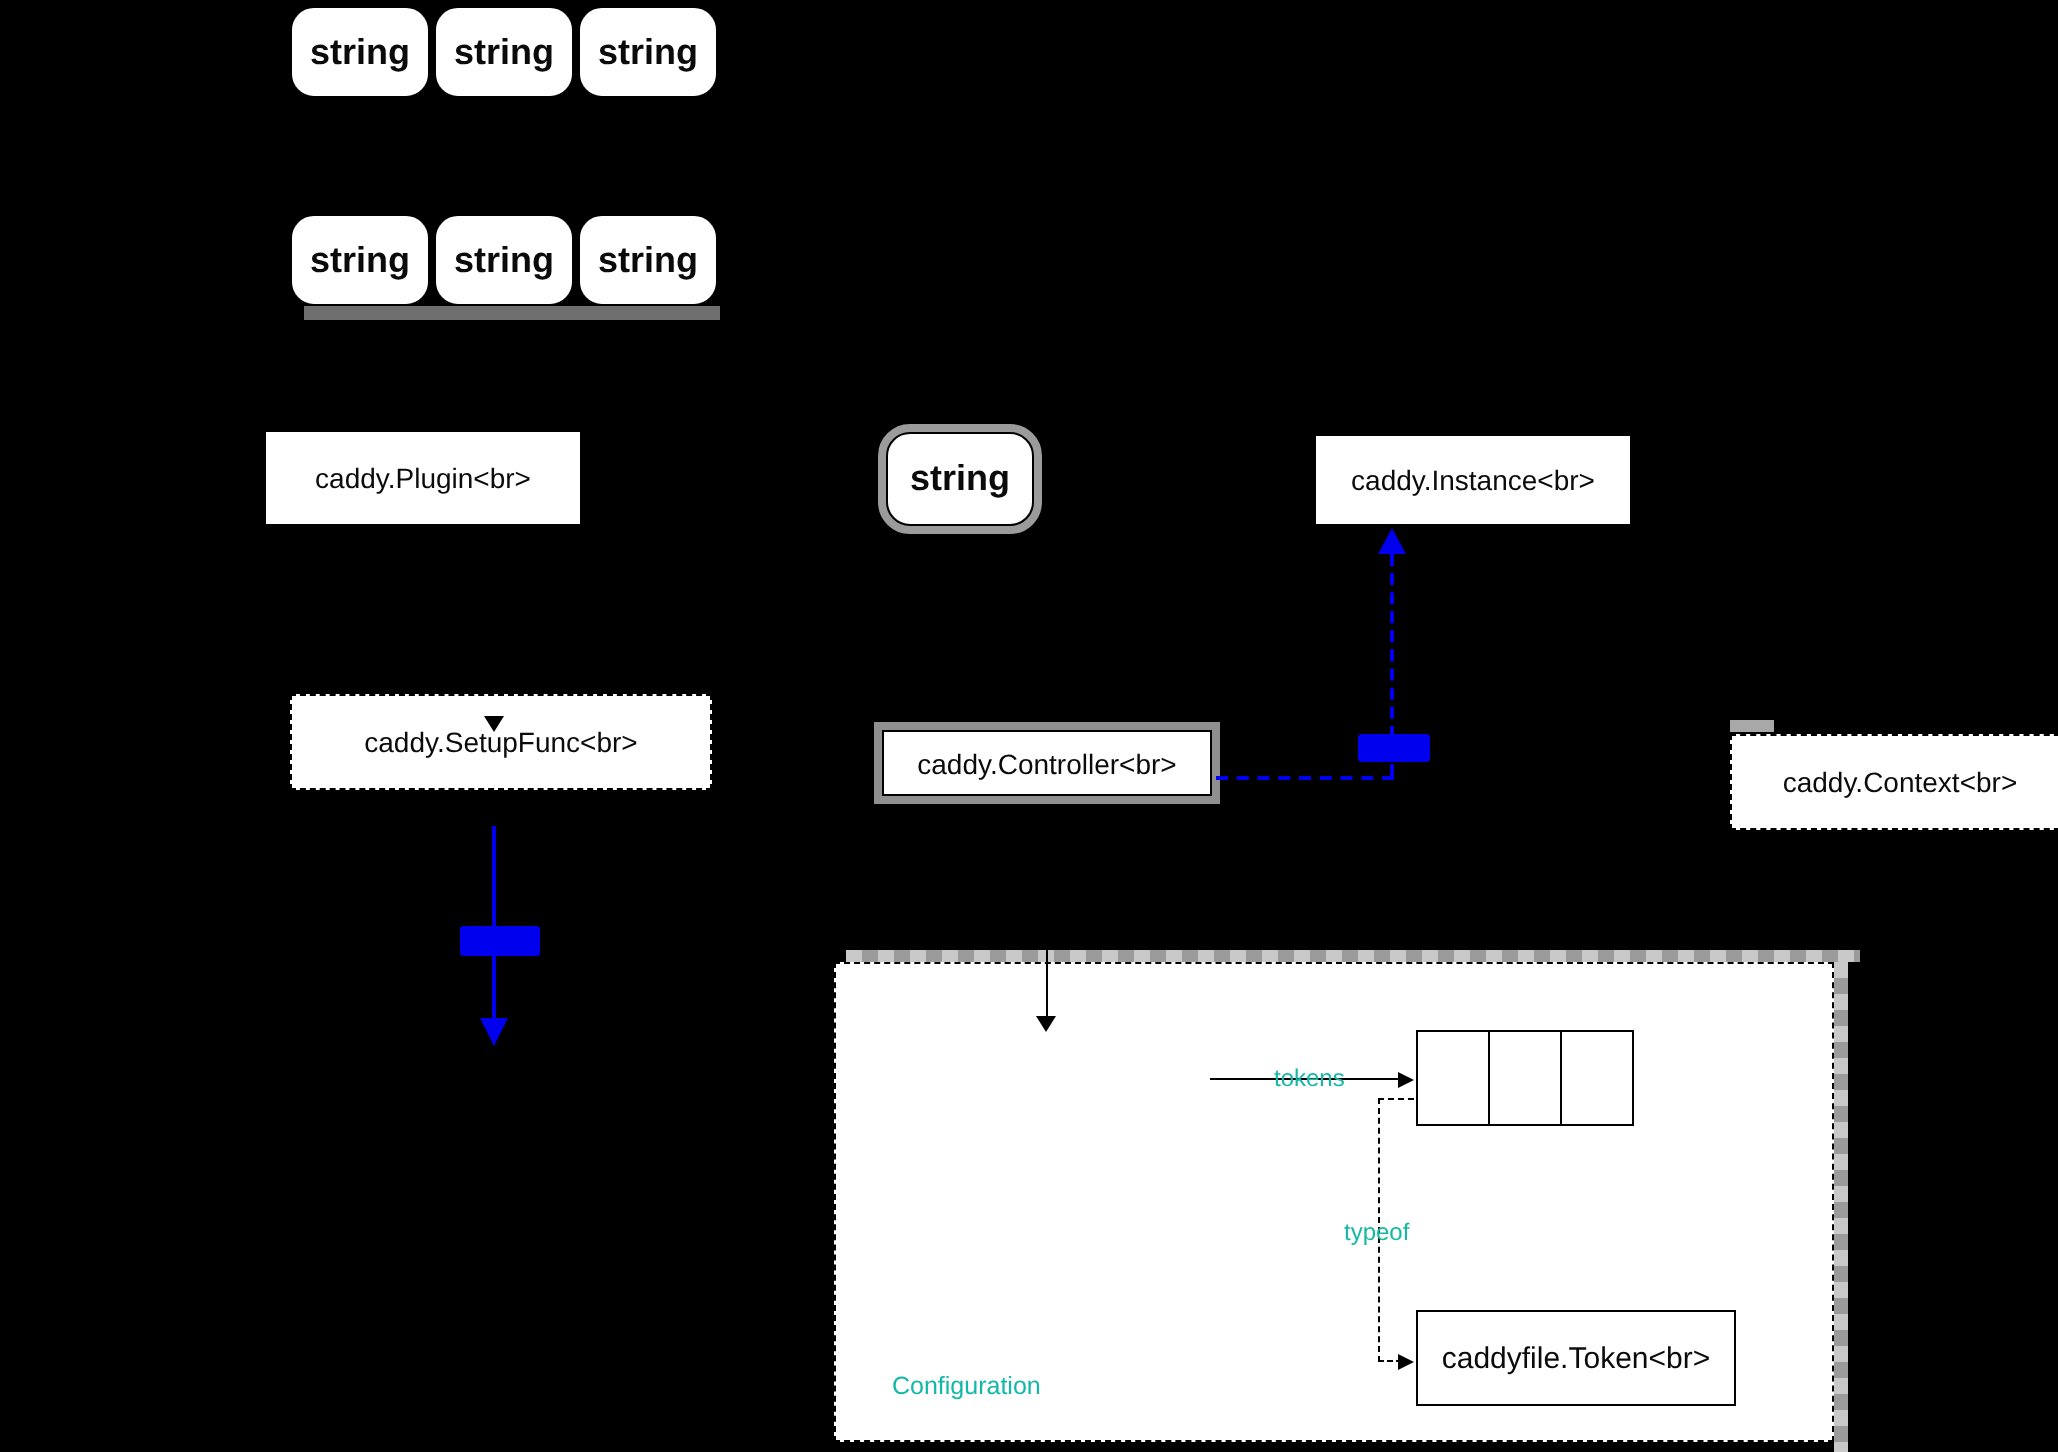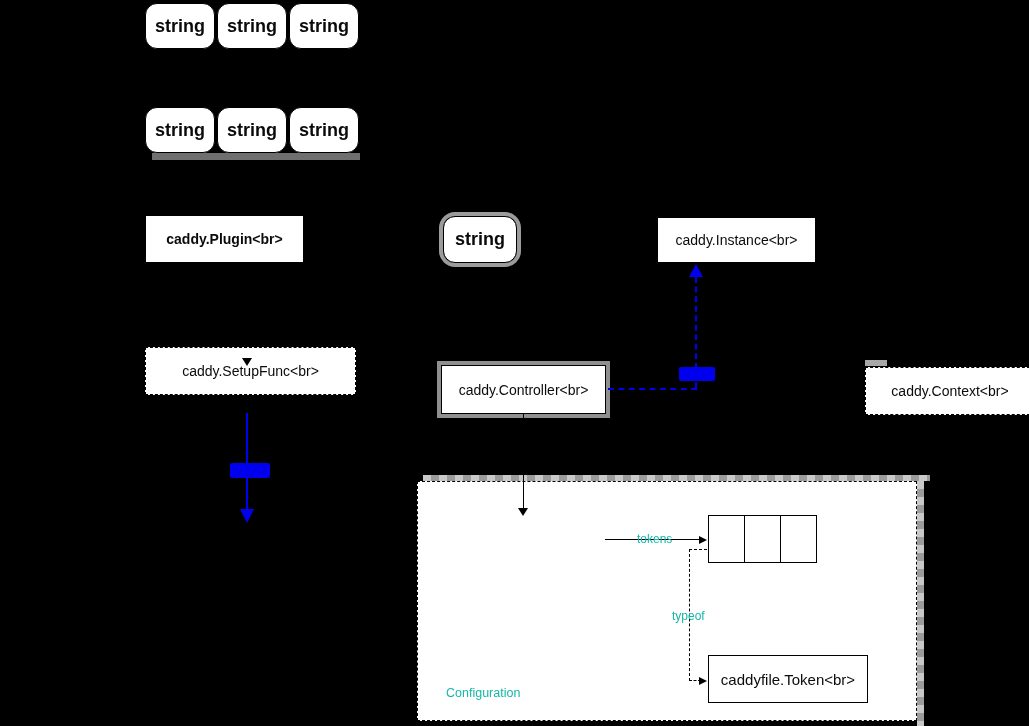--- a/index.html
+++ b/index.html
@@ -42,27 +42,27 @@
 
   <div class="node rounded" style="left:145px;top:3px;width:70px;height:46px;">string</div>
   <div class="node rounded" style="left:217px;top:3px;width:70px;height:46px;">string</div>
   <div class="node rounded" style="left:289px;top:3px;width:70px;height:46px;">string</div>
 
   <div class="shadow-band" style="left:152px;top:153px;width:208px;height:7px;"></div>
   <div class="node rounded" style="left:145px;top:107px;width:70px;height:46px;">string</div>
   <div class="node rounded" style="left:217px;top:107px;width:70px;height:46px;">string</div>
   <div class="node rounded" style="left:289px;top:107px;width:70px;height:46px;">string</div>
 
-  <div class="node" style="left:145px;top:215px;width:159px;height:48px;font-weight:bold;">caddy.Plugin&lt;br&gt;</div>
+  <div class="node" style="left:132px;top:215px;width:159px;height:48px;">caddy.Plugin&lt;br&gt;</div>
   <div class="node rounded halo-light" style="left:443px;top:216px;width:74px;height:47px;">string</div>
   <div class="node" style="left:657px;top:217px;width:159px;height:46px;">caddy.Instance&lt;br&gt;</div>
 
   <div class="graystrip" style="left:150px;top:360px;width:200px;height:5px;"></div>
   <div class="node dashed" style="left:145px;top:347px;width:211px;height:48px;">caddy.SetupFunc&lt;br&gt;</div>
-  <div class="node halo" style="left:441px;top:365px;width:165px;height:49px;">caddy.Controller&lt;br&gt;</div>
+  <div class="node halo" style="left:441px;top:365px;width:165px;height:33px;">caddy.Controller&lt;br&gt;</div>
   <div class="graystrip" style="left:865px;top:360px;width:22px;height:6px;"></div>
   <div class="node dashed" style="left:865px;top:367px;width:170px;height:48px;">caddy.Context&lt;br&gt;</div>
 
   <div class="arrow arr-down-black" style="left:242px;top:358px;"></div>
   <div class="arrow arr-down-black" style="left:903px;top:359px;"></div>
 
   <div class="hline-blue-dashed" style="left:608px;top:388px;width:89px;"></div>
   <div class="vline-blue-dashed" style="left:695px;top:277px;height:111px;"></div>
   <div class="arrow arr-up-blue" style="left:689px;top:264px;"></div>
   <div class="blob" style="left:679px;top:367px;width:36px;height:14px;"></div>

